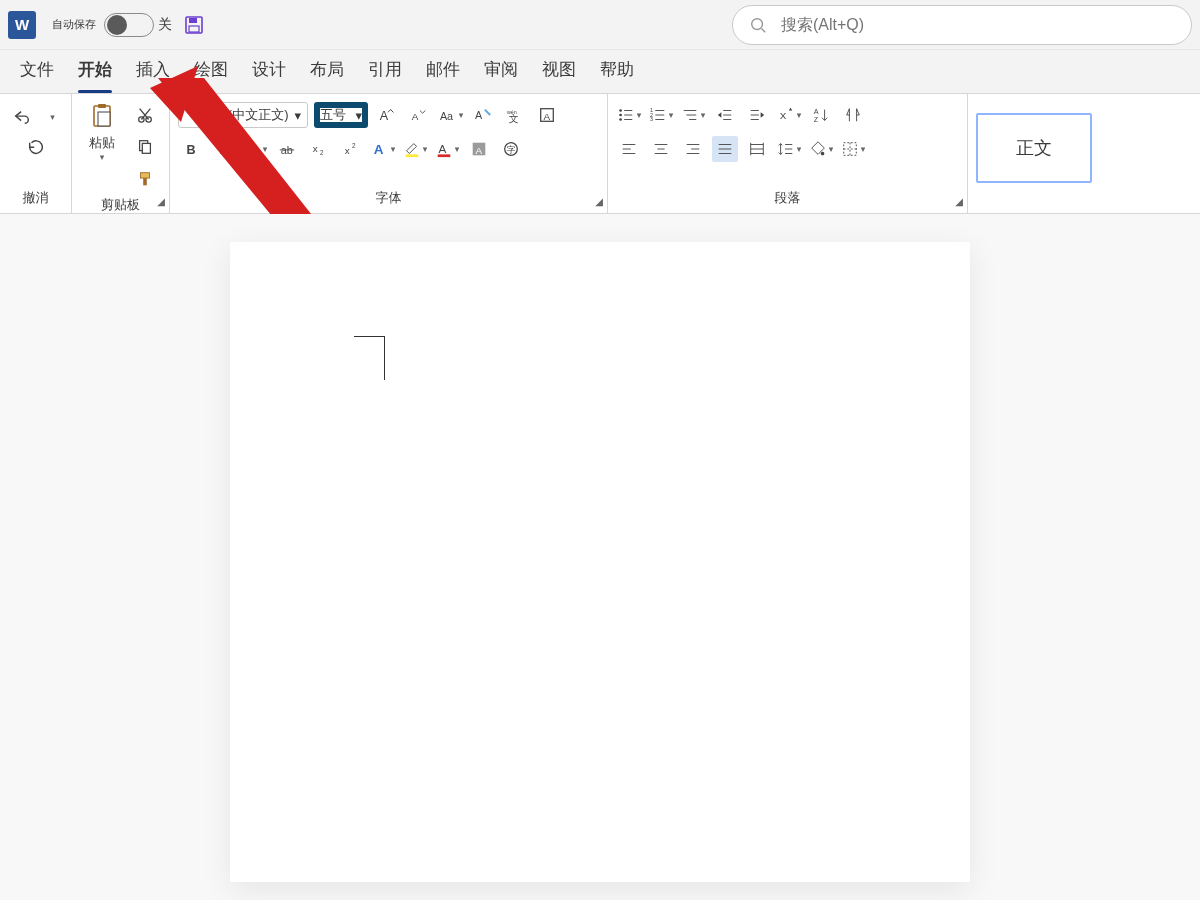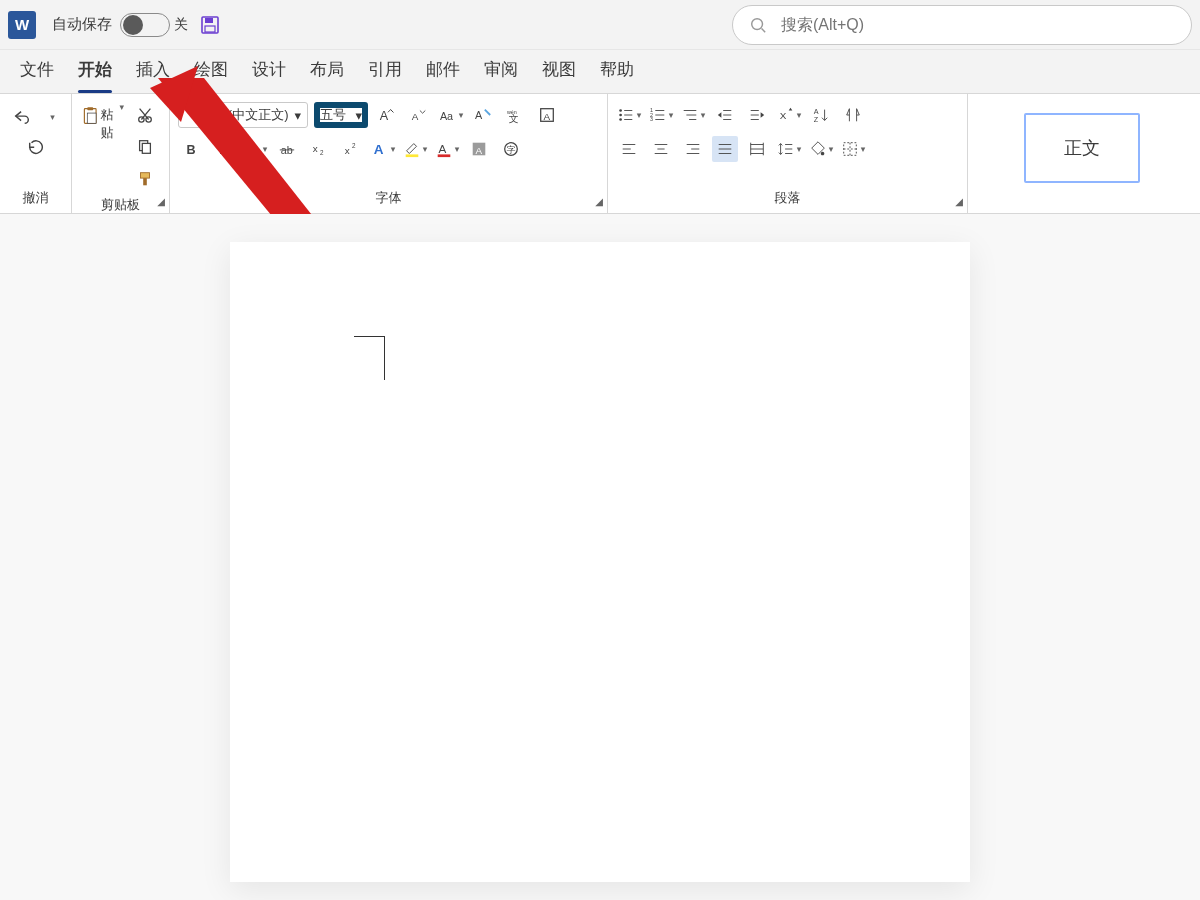--- a/index.html
+++ b/index.html
@@ -10,21 +10,21 @@
     --border:#d7d7d7;
     --arrow:#d61f1f;
   }
   *{box-sizing:border-box;font-family:"Segoe UI","Microsoft YaHei",Arial,sans-serif}
   body{margin:0;width:1200px;height:900px;background:#f8f8f8;overflow:hidden}
 
   
   .titlebar{height:50px;background:var(--titlebar-bg);display:flex;align-items:center;padding:0 8px;border-bottom:1px solid #e6e6e6;}
   .app-icon{width:28px;height:28px;background:#2b579a;border-radius:3px;display:flex;align-items:center;justify-content:center;margin-right:16px}
   .app-icon span{color:#fff;font-weight:700;font-size:15px}
-  .autosave{font-size:15px;color:#3b3b3b;margin-right:8px}
+  .autosave{font-size:11px;color:#3b3b3b;margin-right:8px}
   .toggle{width:50px;height:24px;border:1px solid #8a8a8a;border-radius:12px;display:inline-flex;align-items:center;padding:2px;margin-right:4px;position:relative}
   .toggle .knob{width:20px;height:20px;background:#5a5a5a;border-radius:50%}
   .toggle-off{font-size:14px;color:#3b3b3b;margin-right:12px}
   .save-ico{width:20px;height:20px;margin-right:32px}
   .doc-title{font-size:15px;color:#3b3b3b}
   .doc-title .chev{margin-left:8px;font-size:10px;color:#5a5a5a}
   .search-wrap{margin-left:auto;height:40px;display:flex;align-items:center;border:1px solid #c9c9c9;border-radius:20px;padding:0 16px;min-width:460px;background:#fff}
   .search-wrap svg{width:18px;height:18px;margin-right:12px;opacity:.6}
   .search-wrap input{border:none;outline:none;font-size:16px;color:#8a8a8a;background:transparent;flex:1}
 
@@ -39,21 +39,21 @@
   .rgroup{border-right:1px solid var(--border);display:flex;flex-direction:column;padding:4px 8px 0;min-width:60px;position:relative}
   .rgroup .gtools{flex:1;display:flex;align-items:flex-start;gap:6px;flex-wrap:wrap}
   .rgroup .glabel{font-size:13px;color:#3b3b3b;text-align:center;padding:4px 0 6px}
   .rgroup .dlaunch{position:absolute;right:4px;bottom:6px;font-size:10px;color:#666}
 
   .rbtn{width:26px;height:26px;display:flex;align-items:center;justify-content:center;color:#4a4a4a}
   .rbtn svg{width:18px;height:18px}
   .rbtn.small{width:22px;height:22px}
   .rbtn .drop{font-size:9px;margin-left:2px;color:#666}
 
-  .big-btn{display:flex;flex-direction:row;width:44px}
+  .big-btn{display:flex;flex-direction:column;align-items:center;width:44px}
   .big-btn svg{width:28px;height:28px}
   .big-btn .lbl{font-size:13px;color:#3b3b3b;margin-top:4px}
   .big-btn .drop{font-size:9px;color:#666}
 
   .font-name{width:130px;height:26px;border:1px solid #c9c9c9;border-radius:3px;display:flex;align-items:center;padding:0 6px;font-size:13px;color:#3b3b3b;justify-content:flex-end}
   .font-size{width:54px;height:26px;border:6px solid #0c4a6e;border-radius:3px;display:flex;align-items:center;padding:0 0;font-size:13px;color:#3b3b3b;justify-content:space-between}
 
   .row{display:flex;gap:6px;align-items:center}
   .col{display:flex;flex-direction:column;gap:6px}
 
@@ -431,21 +431,21 @@
             </svg>
             <span class="drop">▾</span>
           </span>
       </div>
     </div>
     <div class="glabel">段落</div>
     <span class="dlaunch">◢</span>
   </div>
 
   <div class="rgroup" style="min-width:180px;border-right:none">
-    <div class="gtools" style="align-items:center;justify-content:flex-end;padding-top:10px">
+    <div class="gtools" style="align-items:center;justify-content:flex-start;padding-top:10px">
       <div class="style-box">
         <span>正文</span>
       </div>
     </div>
     <div class="glabel">&nbsp;</div>
   </div>
 </div>
 
 <div class="red-arrow">
   <svg viewBox="0 0 200 200">

